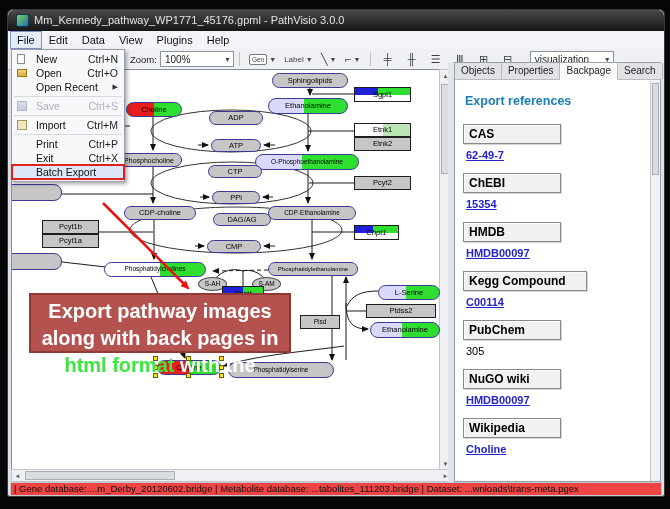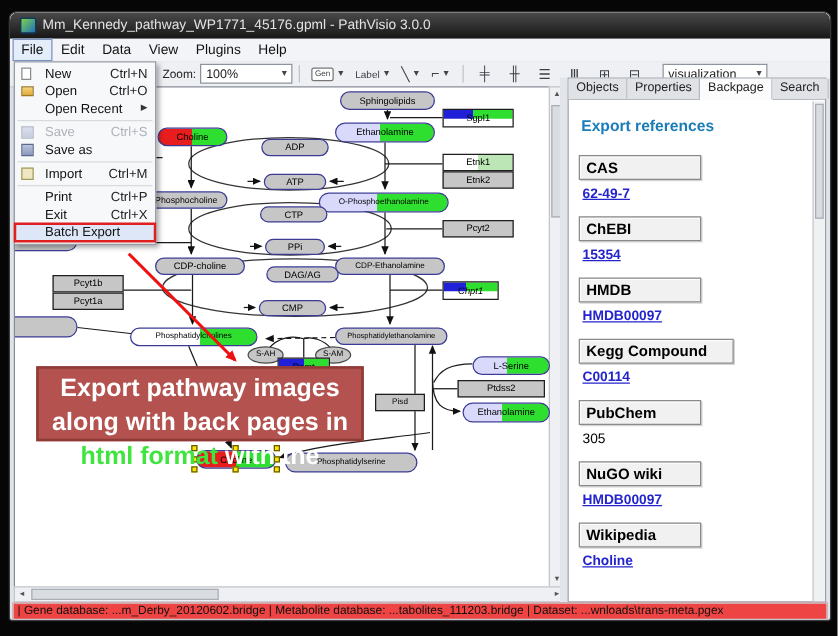--- a/index.html
+++ b/index.html
@@ -293,24 +293,20 @@
       <div class="fm-item">
         <span>Open Recent</span>
         <span class="fm-sub">▶</span>
       </div>
       <div class="fm-sep"></div>
       <div class="fm-item disabled">
         <span class="mi mi-save"></span>
         <span>Save</span>
         <span class="sc">Ctrl+S</span>
       </div>
-      <div class="fm-item">
-        <span class="mi mi-save"></span>
-        <span>Save as</span>
-      </div>
       <div class="fm-sep"></div>
       <div class="fm-item">
         <span class="mi mi-import"></span>
         <span>Import</span>
         <span class="sc">Ctrl+M</span>
       </div>
       <div class="fm-sep"></div>
       <div class="fm-item">
         <span>Print</span>
         <span class="sc">Ctrl+P</span>

